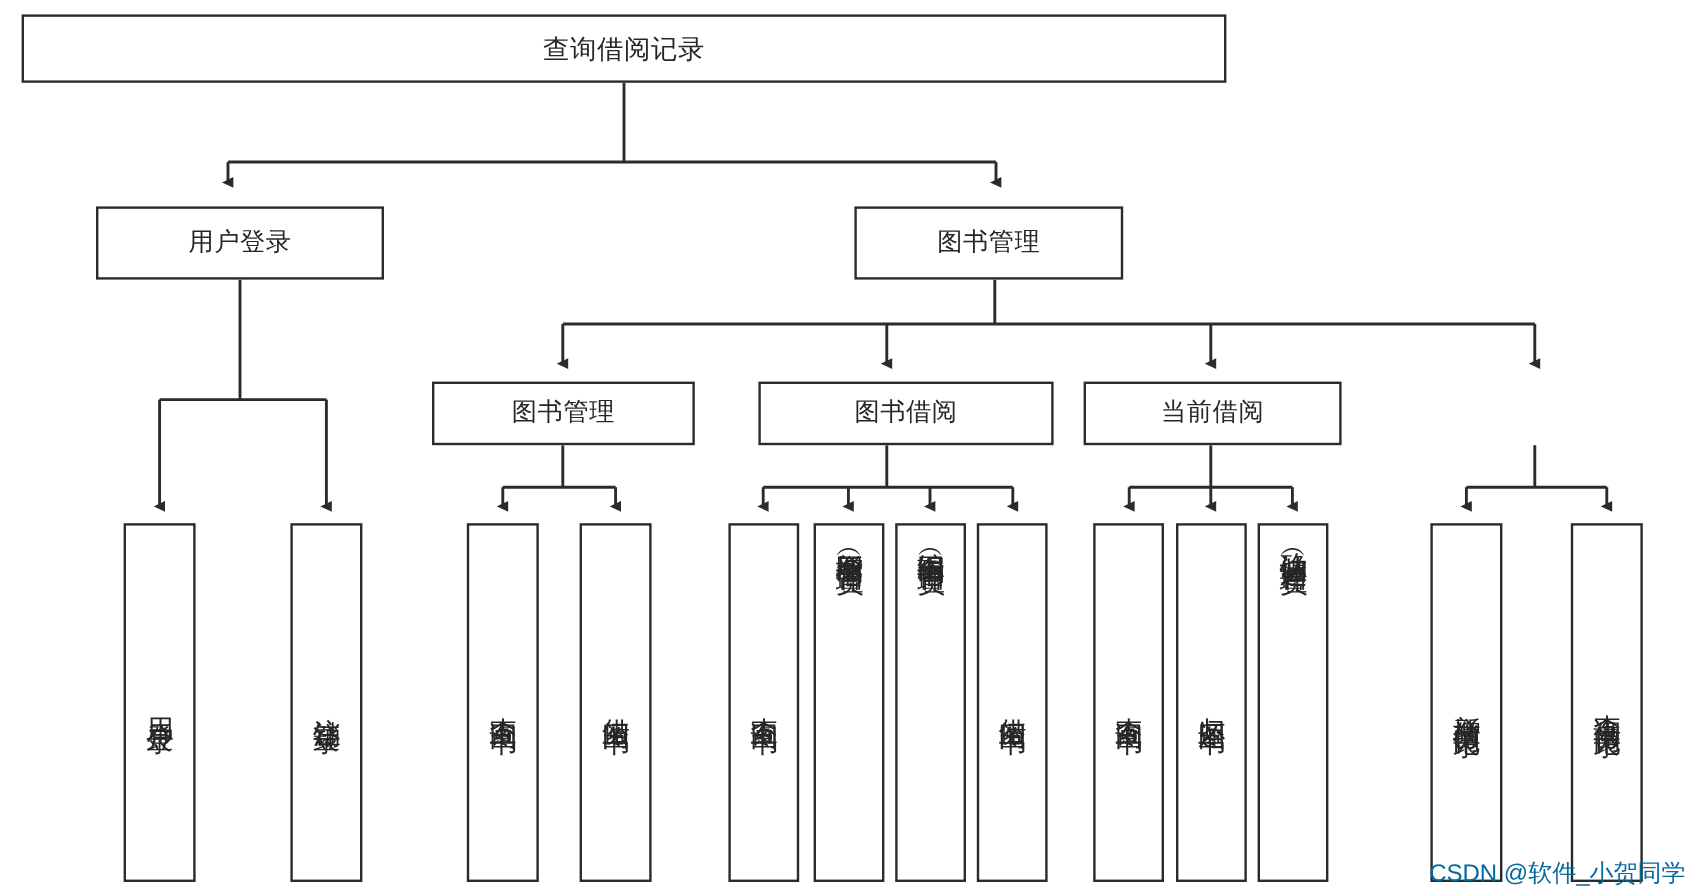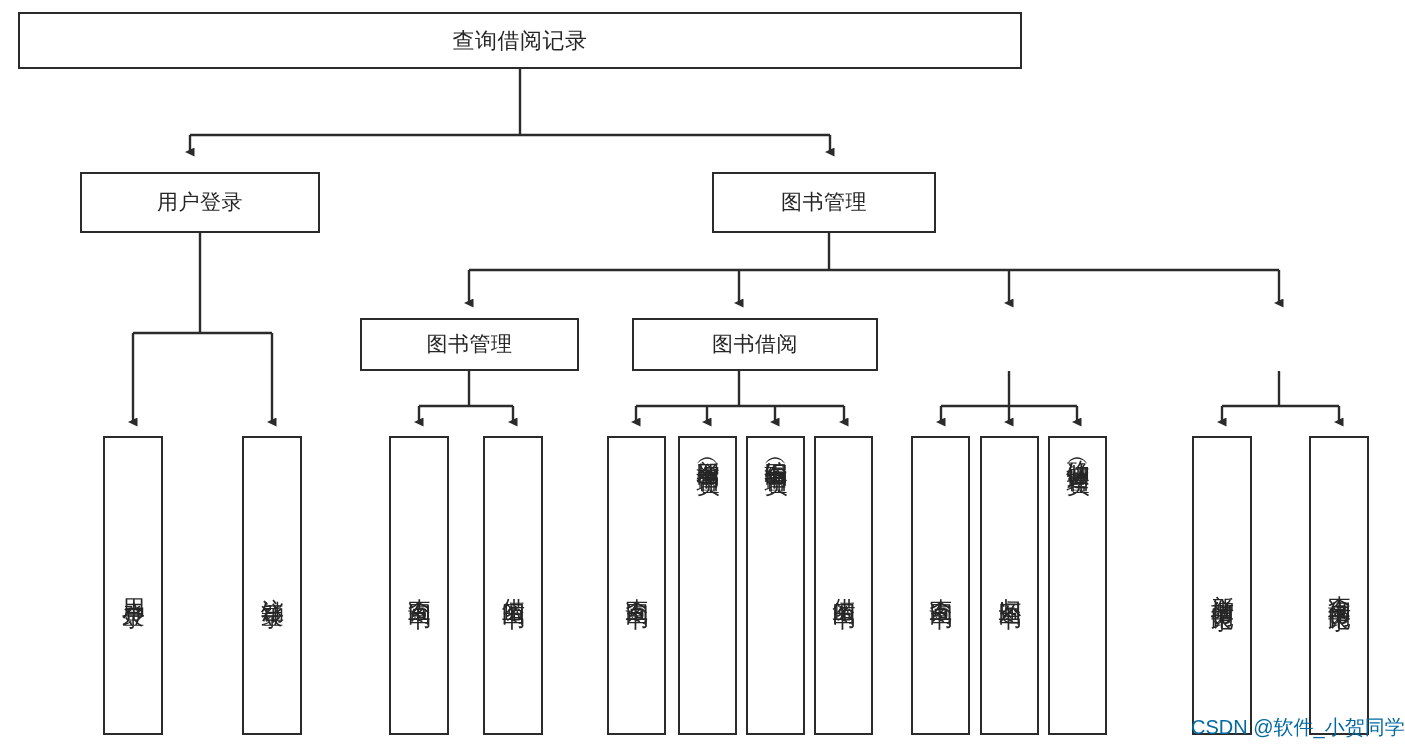--- a/index.html
+++ b/index.html
@@ -140,20 +140,23 @@
   <div class="node horizontal" style="left:712px; top:172px; width:224px; height:61px;">
     <span class="node-label">图书管理</span>
   </div>
 
   <div class="node horizontal" style="left:360px; top:318px; width:219px; height:53px;">
     <span class="node-label">图书管理</span>
   </div>
   <div class="node horizontal" style="left:632px; top:318px; width:246px; height:53px;">
     <span class="node-label">图书借阅</span>
   </div>
+  <div class="node horizontal" style="left:903px; top:318px; width:215px; height:53px;">
+    <span class="node-label">当前借阅</span>
+  </div>
 
   <div class="node vertical" style="left:103px; top:436px; width:60px; height:299px;">
     <span class="node-label">用户登录</span>
   </div>
   <div class="node vertical" style="left:242px; top:436px; width:60px; height:299px;">
     <span class="node-label">注销登录</span>
   </div>
 
   <div class="node vertical" style="left:389px; top:436px; width:60px; height:299px;">
     <span class="node-label">查询图书</span>

